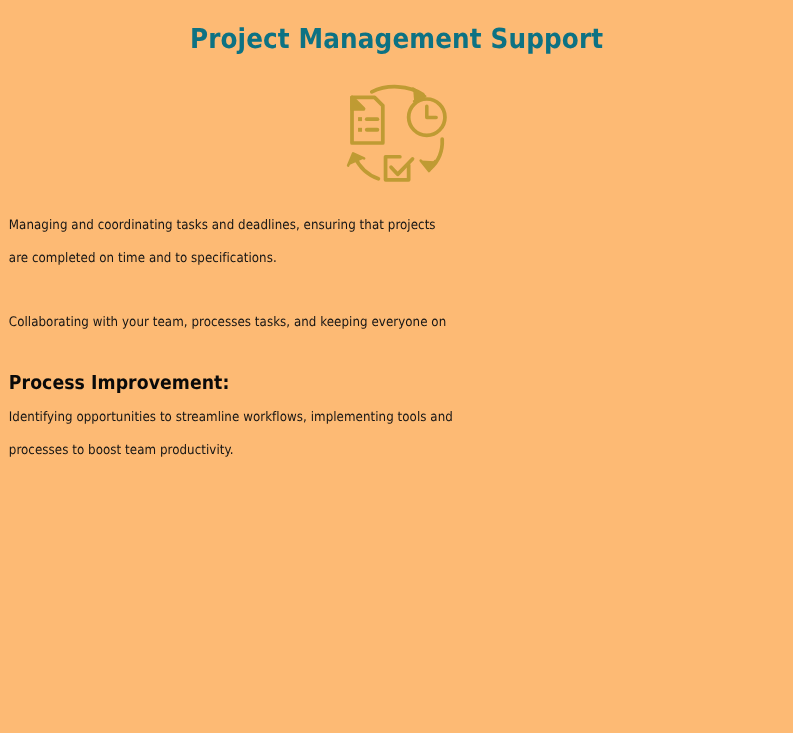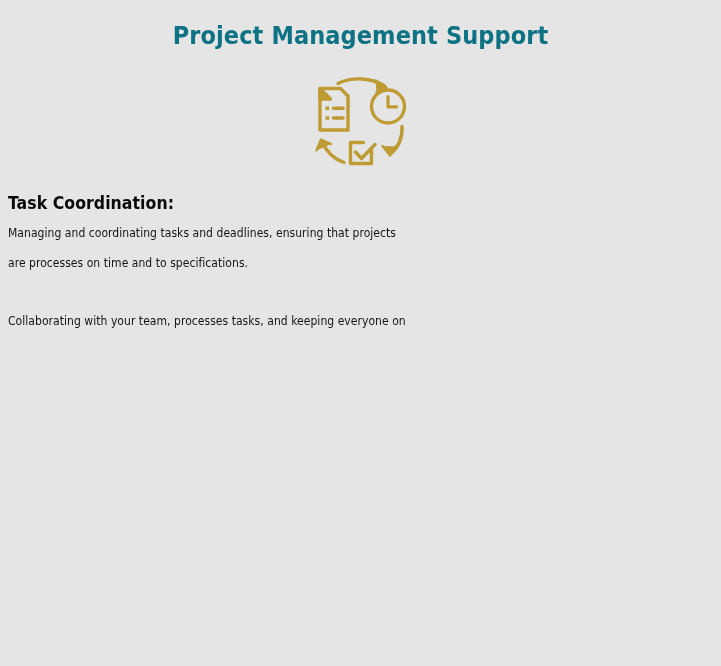--- a/index.html
+++ b/index.html
@@ -12,21 +12,21 @@
     background: #ffffff;
     font-family: "Liberation Sans", sans-serif;
     overflow: hidden;
     position: relative;
   }
 
   #slide {
     position: relative;
     width: 721px;
     height: 666px;
-    background: #e5e5e5;
+    background: #fdba74;
   }
 
   
   .title {
     position: absolute;
     left: 0;
     top: 21px;
     width: 721px;
     text-align: center;
     font-family: "DejaVu Sans Condensed", "Liberation Sans Narrow", "Liberation Sans", sans-serif;
@@ -130,28 +130,34 @@
       <g>
         <path d="M44 94.5 C34 91, 26.5 83.5, 22.5 74.5"></path>
         <path d="M16.5 82.5 L21 71.5 L31 76" fill="#bf9b33" stroke="#bf9b33" stroke-width="2.4"></path>
       </g>
     </svg>
   </div>
 
   <div class="blocks">
 
     <div class="block">
-      <div class="b-head">Task Coordination:</div>
       <div class="b-body">
         <span class="ln">Managing and coordinating tasks and deadlines, ensuring that projects</span>
-        <span class="ln">are processes on time and to specifications.</span>
+        <span class="ln">are completed on time and to specifications.</span>
       </div>
     </div>
 
     <div class="block">
       <div class="b-body">
         <span class="ln">Collaborating with your team, processes tasks, and keeping everyone on</span>
       </div>
     </div>
 
+    <div class="block">
+      <div class="b-head">Process Improvement:</div>
+      <div class="b-body">
+        <span class="ln">Identifying opportunities to streamline workflows, implementing tools and</span>
+        <span class="ln">processes to boost team productivity.</span>
+      </div>
+    </div>
 
   </div>
 </div>
 
 </body></html>

